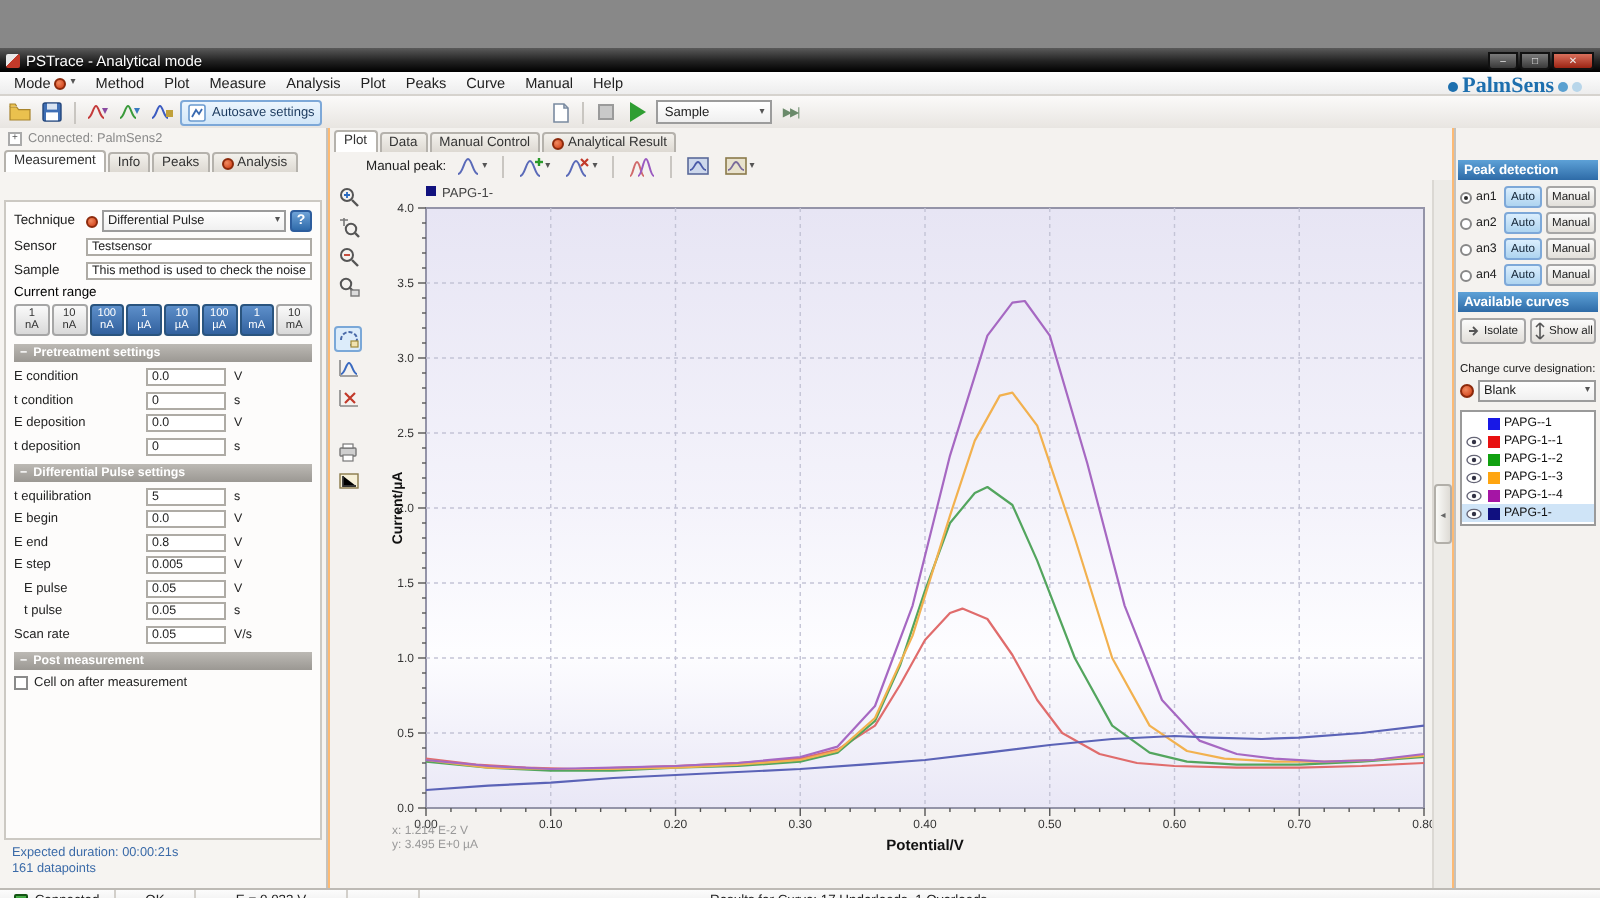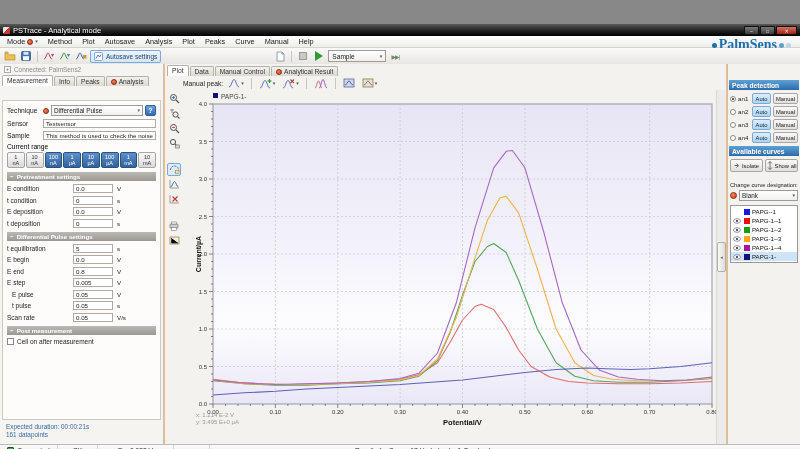--- a/index.html
+++ b/index.html
@@ -27,21 +27,21 @@
   .tbtn{height:13px;min-width:14px;display:flex;align-items:center;justify-content:center;border:1px solid transparent;border-radius:2px;}
   .tsep{width:1px;height:11px;background:#c9c6c1;margin:0 2px;flex:none;}
   .autosave{display:flex;align-items:center;gap:3px;border:1px solid #7da8d8;border-radius:2px;height:13px;
     padding:0 3px;font-size:6.5px;background:linear-gradient(#ecf5fd,#d2e6f8);color:#1c3a5e;}
   .stop-sq{width:8px;height:8px;background:#c9c9c9;border:1px solid #9a9a9a;}
   .play-tri{width:0;height:0;border-left:8px solid #2f9e32;border-top:5px solid transparent;border-bottom:5px solid transparent;}
   .sample-select{width:58px;height:12px;border:1px solid #9c9c9c;background:linear-gradient(#fff,#efefef);
     font-size:6.6px;display:flex;align-items:center;justify-content:space-between;padding:0 3px;color:#222;}
   .skip{font-size:6px;color:#6a8a6a;letter-spacing:-1px;}
   .palmsens{position:absolute;top:13px;right:9px;display:flex;align-items:center;gap:2px;
-    font-family:"Liberation Serif",serif;font-size:14px;color:#1d6fae;font-weight:bold;}
+    font-family:"Liberation Serif",serif;font-size:11px;color:#1d6fae;font-weight:bold;}
   .ps-dot{width:5px;height:5px;border-radius:50%;flex:none;}
   
   .left-panel{position:absolute;top:40px;left:0;width:164px;bottom:29px;background:#f6f4f1;border-right:1px solid #c5c2bd;}
   .main-area{position:absolute;top:40px;left:165px;right:74px;bottom:29px;background:#f4f2ef;}
   .right-panel{position:absolute;top:40px;right:0;width:73px;bottom:29px;background:#f4f2ef;border-left:1px solid #c5c2bd;}
   
   .conn-row{height:10px;display:flex;align-items:center;gap:3px;padding:0 4px;font-size:6.4px;color:#8a8a8a;}
   .mini-box{width:7px;height:7px;border:1px solid #aaa;background:#fff;font-size:5px;line-height:5px;text-align:center;color:#555;}
   .method-header{height:13px;margin:1px 2px 0;background:linear-gradient(#6aa6da,#2e69a5);color:#fff;
     font-size:7.4px;font-weight:bold;display:flex;align-items:center;padding:0 4px;}
@@ -149,21 +149,21 @@
         <span class="pie-sm"></span>
         <span class="caret">▾</span>
       </span>
       <span class="menu-item">
         <span>Method</span>
       </span>
       <span class="menu-item">
         <span>Plot</span>
       </span>
       <span class="menu-item">
-        <span>Autosave</span>
+        <span>Measure</span>
       </span>
       <span class="menu-item">
         <span>Analysis</span>
       </span>
       <span class="menu-item">
         <span>Plot</span>
       </span>
       <span class="menu-item">
         <span>Peaks</span>
       </span>

